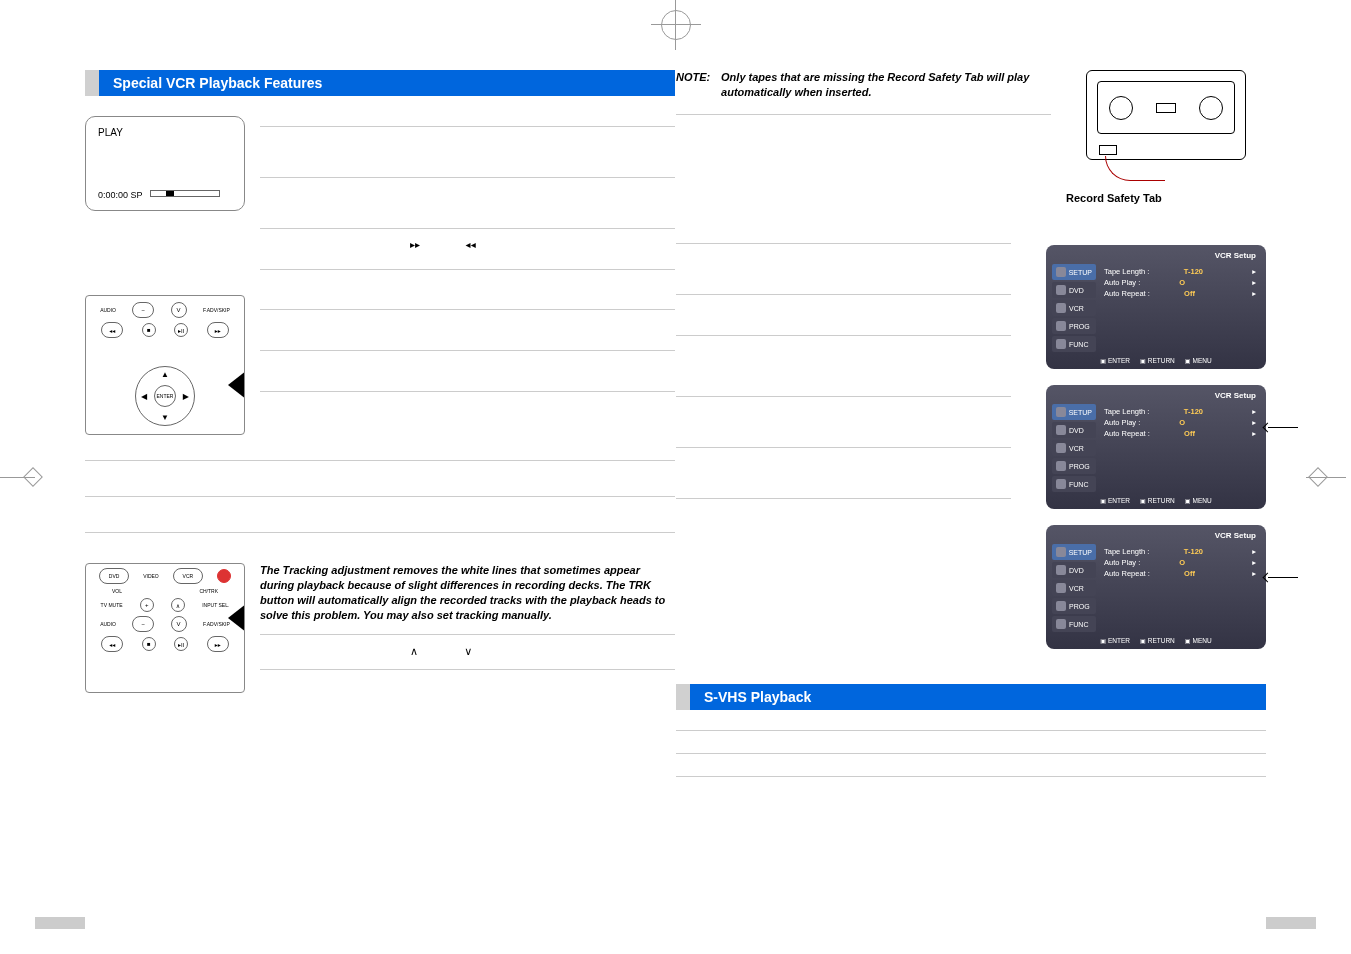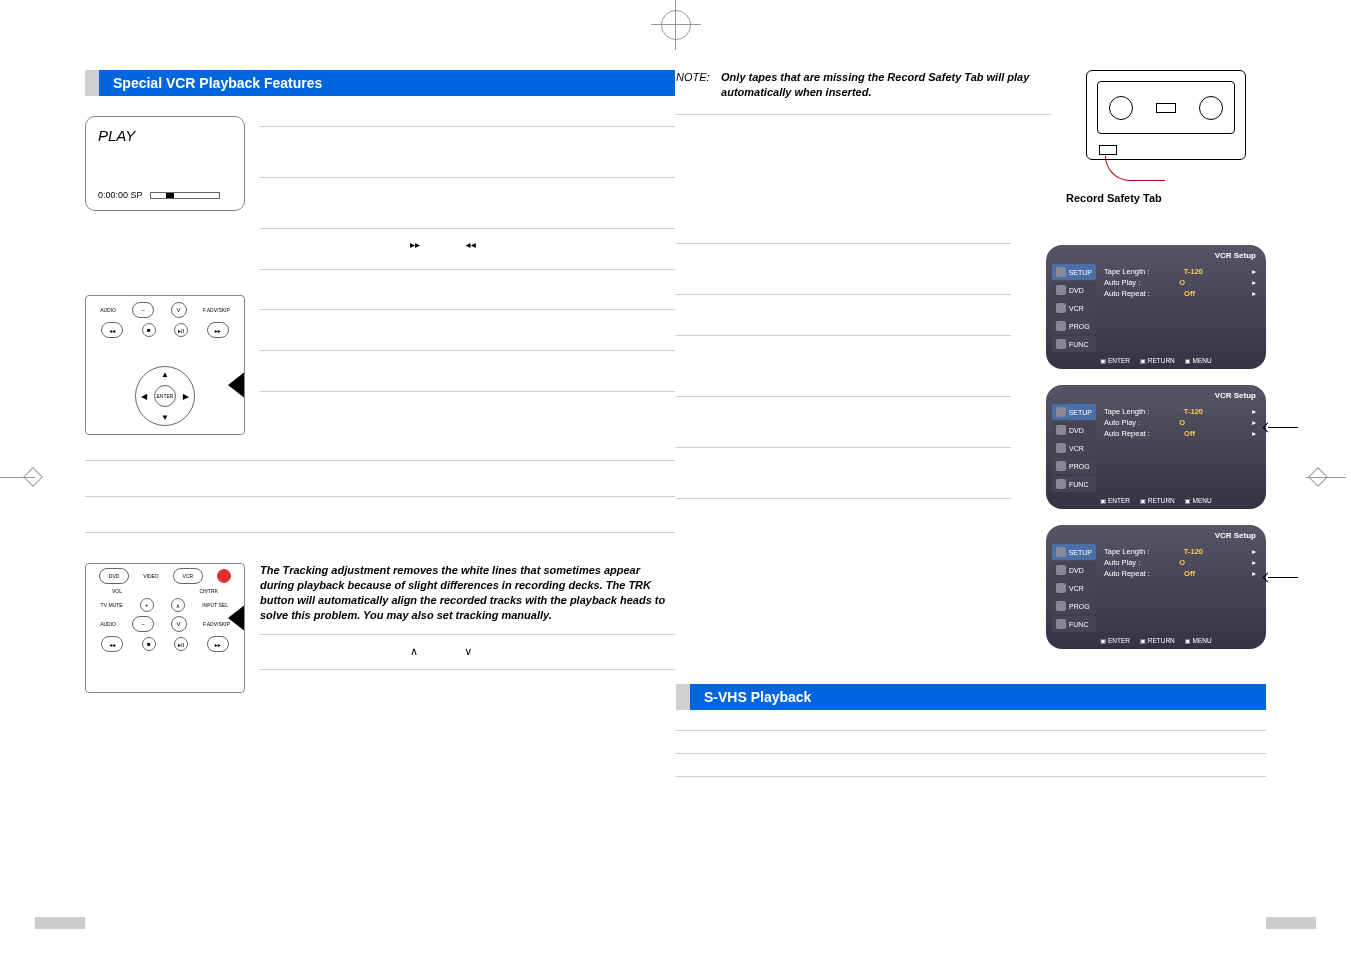--- a/index.html
+++ b/index.html
@@ -82,39 +82,39 @@
       font-style: italic;
       font-size: 11px;
       line-height: 1.35;
       margin-bottom: 12px;
     }
     .note-block {
       font-style: italic;
       font-size: 11px;
       line-height: 1.35;
     }
-    .note-label { font-weight: normal; display:inline-block; width:42px; vertical-align: top;}
+    .note-label { font-weight: bold; display:inline-block; width:42px; vertical-align: top;}
     .note-body { display:inline-block; width: calc(100% - 48px); vertical-align: top; font-weight: bold;}
     .hr { height: 1px; background: #ccc; margin: 10px 0; }
     .hr.full { width: 100%; }
 
     
     .vcr-display {
       border: 1px solid #888;
       border-radius: 10px;
       height: 95px;
       padding: 10px 12px;
       display: flex;
       flex-direction: column;
       justify-content: space-between;
       font-family: Arial, sans-serif;
       background:#fff;
     }
-    .vcr-top { font-size: 15px; font-style: italic; }
-    .vcr-bottom { font-size: 9px; display:flex; align-items:center; gap:7px;}
+    .vcr-top { font-size: 10px; }
+    .vcr-bottom { font-size: 9px; display:flex; align-items:flex-start; gap:7px;}
     .prog-bar { display:inline-block; width:70px; height:7px; border:1px solid #666; position:relative;}
     .prog-fill { position:absolute; left:15px; width:8px; height:100%; background:#000;}
 
     
     .remote {
       border: 1px solid #888;
       border-radius: 4px;
       height: 140px;
       background: #fff;
       position: relative;
@@ -141,21 +141,21 @@
       display:flex; align-items:center; justify-content:space-around;
     }
     .reel { width:24px; height:24px; border:1.5px solid #000; border-radius:50%; }
     .tab-curve { position:absolute; bottom:-22px; left:18px; width:60px; height:25px; border-left:1.2px solid #a00; border-bottom:1.2px solid #a00; border-bottom-left-radius: 25px;}
     .safety-label { font-weight:bold; font-size:11px; margin-top:32px; color:#000;}
 
     
     .osd {
       width: 220px;
       background: linear-gradient(#556, #334);
-      border-radius: 16px;
+      border-radius: 8px;
       padding: 4px;
       color: #fff;
       font-size: 8px;
       position: relative;
       margin: 16px 0 0 auto;
     }
     .osd-title { text-align:right; padding:2px 6px; font-weight:bold; font-size:8px;}
     .osd-body { display:flex; }
     .osd-sidebar { width: 48px; }
     .osd-tab { background:#445; margin:2px; padding:3px 4px; border-radius:2px; font-size:7px; display:flex; align-items:center; gap:3px;}

